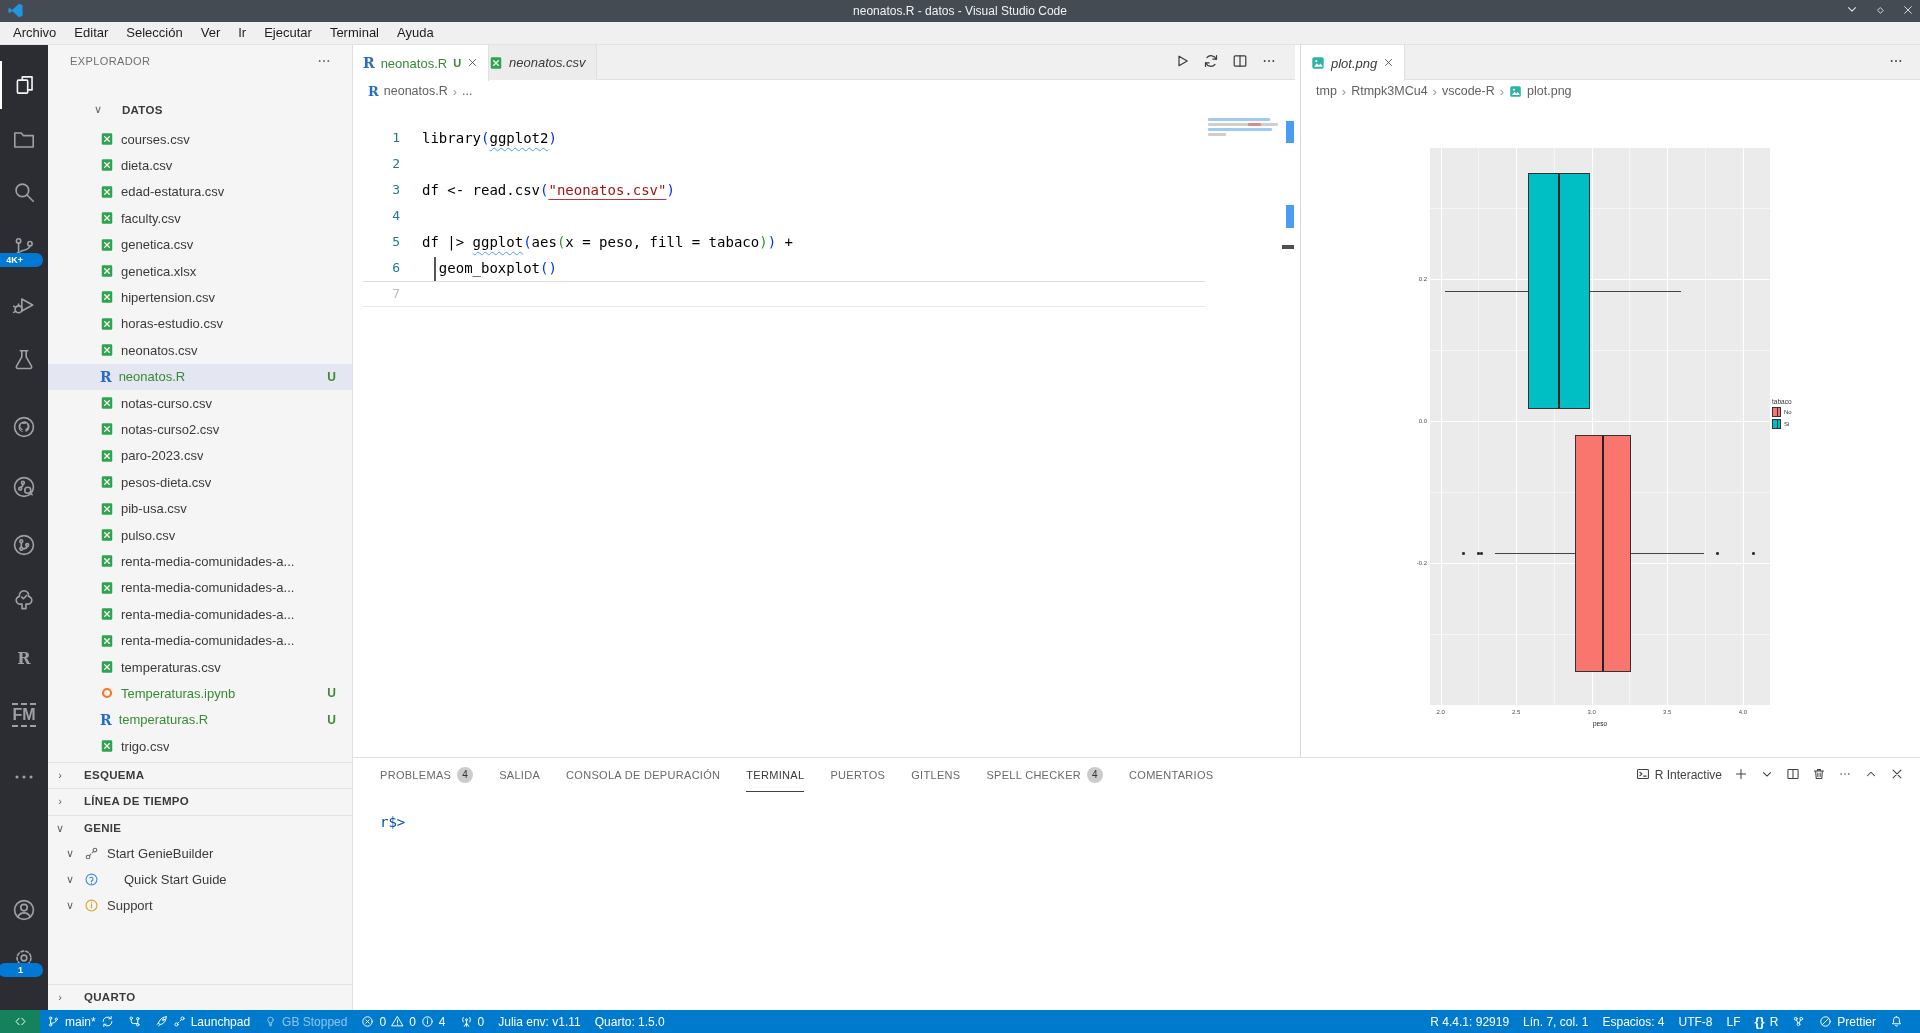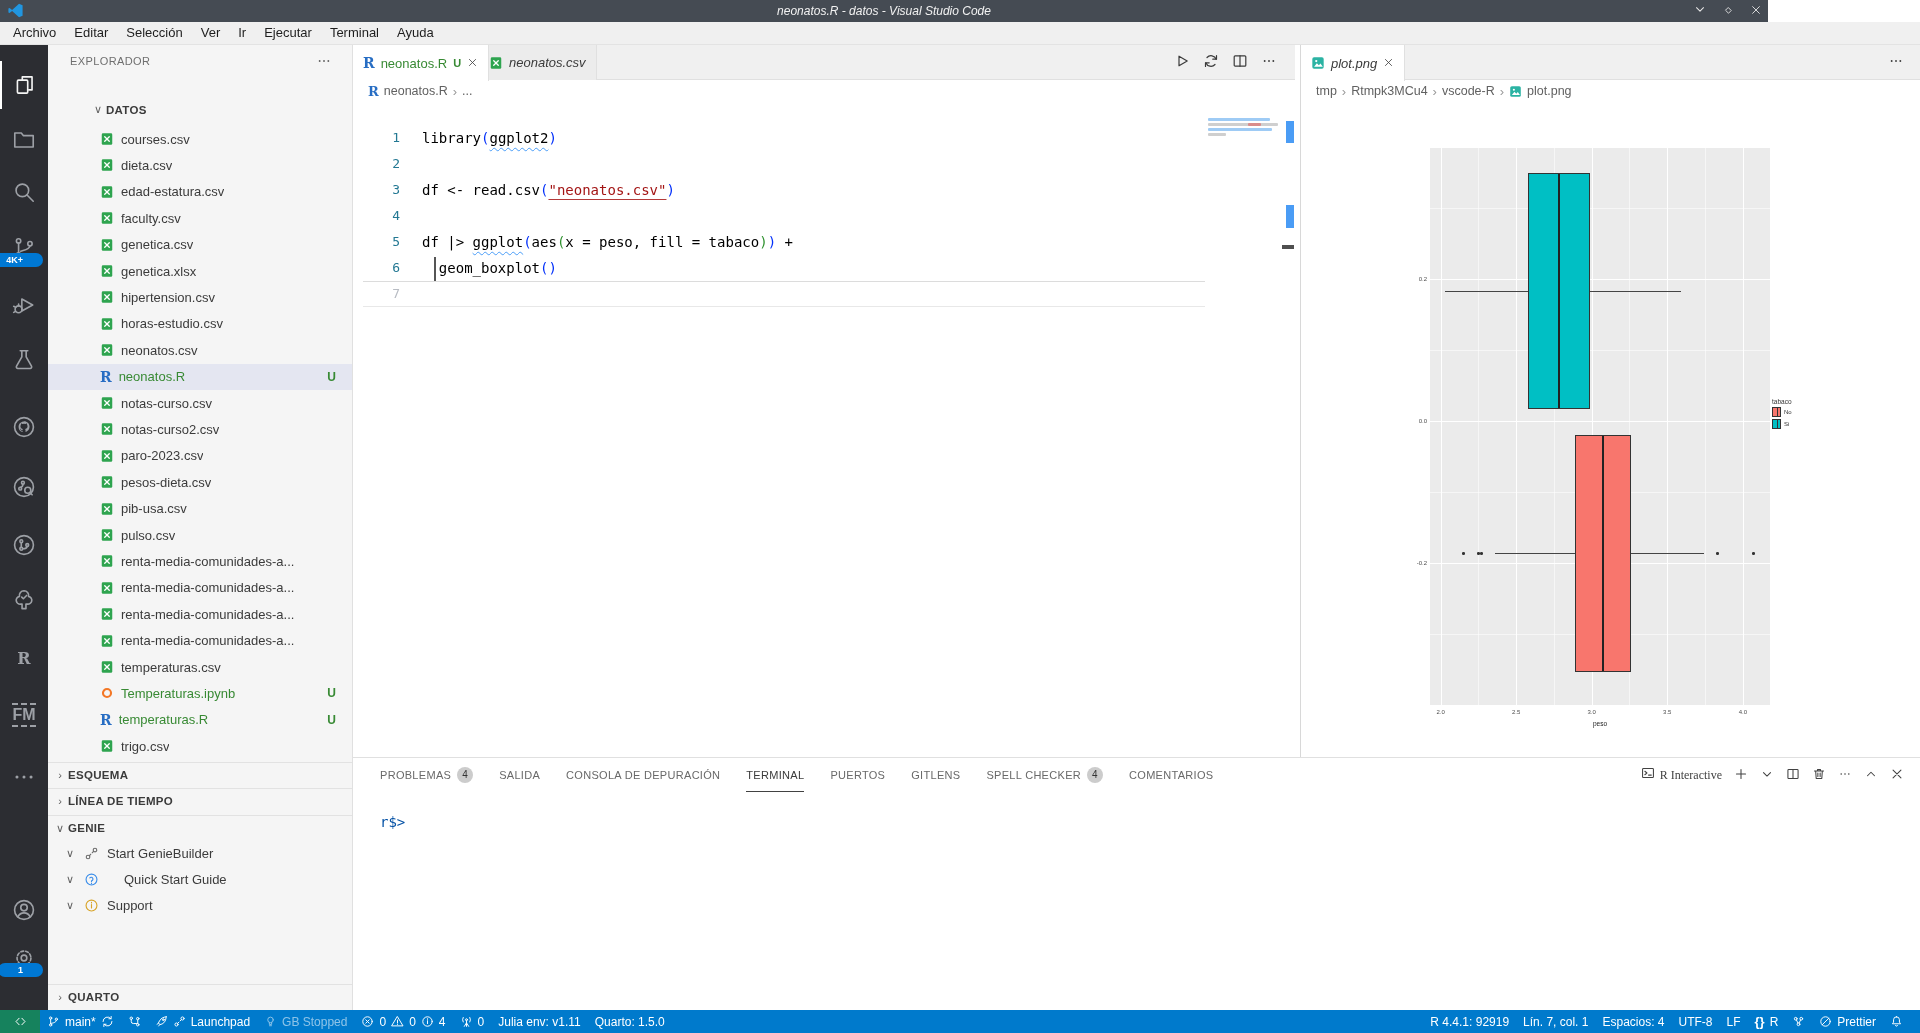--- a/index.html
+++ b/index.html
@@ -4,21 +4,21 @@
 <style>
   html,body{margin:0;padding:0;background:#888;}
   *{box-sizing:border-box;}
   .app{position:relative;width:1920px;height:1033px;background:#fff;overflow:hidden;
        font-family:"Liberation Sans",sans-serif;color:#3b3b3b;-webkit-font-smoothing:antialiased;}
   .abs{position:absolute;}
   svg{display:block;}
   .txtico{font-weight:bold;}
 
   
-  .titlebar{position:absolute;left:0;top:0;width:1768px;height:22px;background:#454b53;display:flex;align-items:center;font-style:italic;}
+  .titlebar{position:absolute;left:0;top:0;width:1920px;height:22px;background:#454b53;display:flex;align-items:center;}
   .titlebar .title{position:absolute;left:0;right:0;text-align:center;color:#f2f2f2;font-size:12px;}
   .win-controls{position:absolute;right:6px;top:0;height:22px;display:flex;gap:16px;align-items:center;color:#e8e8e8;}
 
   
   .menubar{position:absolute;left:0;top:22px;width:1920px;height:23px;background:#f0f0f0;display:flex;align-items:center;padding-left:4px;border-bottom:1px solid #e3e3e3;}
   .menu-item{padding:0 9px;font-size:13px;color:#1e1e1e;line-height:22px;cursor:default;}
 
   
   .activitybar{position:absolute;left:0;top:45px;width:48px;height:965px;background:#2c2d32;}
   .act-item{position:absolute;left:0;width:48px;height:48px;display:flex;align-items:center;justify-content:center;color:#9da0a6;}
@@ -26,21 +26,21 @@
   .act-badge{position:absolute;right:5px;bottom:5px;background:#0078d4;color:#fff;font-size:9px;line-height:14px;padding:0 20px;border-radius:8px;font-weight:bold;}
   .fm-txt{font-size:10px;font-weight:bold;border-top:2px dashed currentColor;border-bottom:2px dashed currentColor;padding:1px 0;}
   .r-txt{font-size:16px;font-weight:bold;font-family:"DejaVu Serif",serif;}
 
   
   .sidebar{position:absolute;left:48px;top:45px;width:305px;height:965px;background:#f5f5f5;border-right:1px solid #e0e0e0;font-size:13px;}
   .sb-header{position:absolute;left:22px;top:10px;font-size:11px;color:#6f6f6f;letter-spacing:.4px;}
   .sb-header-dots{position:absolute;right:20px;top:8px;color:#616161;}
   .tree-row{position:absolute;left:0;width:100%;height:25px;display:flex;align-items:center;}
   .tree-row .chev{width:16px;text-align:center;color:#616161;font-size:11px;flex:none;}
-  .sec-label{font-weight:bold;font-size:11.5px;color:#3b3b3b;letter-spacing:.3px;}
+  .sec-label{font-weight:bold;font-size:11.5px;color:#3b3b3b;letter-spacing:.3px;margin-left:16px;}
   .file-row{position:absolute;left:0;width:100%;height:26px;display:flex;align-items:center;padding-left:52px;gap:7px;}
   .file-row.selected{background:#e4e6f1;}
   .file-row .flabel{white-space:nowrap;overflow:hidden;}
   .file-row .ubadge{position:absolute;right:16px;font-size:12px;font-weight:bold;}
   .green{color:#388a34;}
   .sec-row{border-top:1px solid #e2e2e2;}
   .genie-row{padding-left:14px;gap:4px;}
   .genie-ico{width:18px;display:flex;justify-content:center;}
 
   
@@ -79,21 +79,21 @@
   .whisk{position:absolute;height:1px;background:#444;}
   .outlier{position:absolute;width:2.5px;height:2.5px;border-radius:50%;background:#333;}
 
   
   .panel{position:absolute;left:353px;top:757px;width:1567px;height:253px;background:#fff;border-top:1px solid #e0e0e0;}
   .panel-tabs{position:absolute;left:27px;top:0;height:34px;display:flex;gap:26px;align-items:center;}
   .ptab{font-size:11px;color:#696969;letter-spacing:.3px;display:flex;gap:6px;align-items:center;height:34px;line-height:34px;}
   .ptab.active{color:#3b3b3b;border-bottom:1px solid #424242;}
   .pbadge{background:#ccc;color:#333;font-size:10px;line-height:16px;min-width:16px;text-align:center;border-radius:9px;padding:0 2px;}
   .panel-controls{position:absolute;right:16px;top:0;height:34px;display:flex;gap:12px;align-items:center;color:#424242;font-size:12px;}
-  .shell-label{display:flex;gap:5px;align-items:center;font-family:Liberation Serif, serif;}
+  .shell-label{display:flex;gap:5px;align-items:center;}
   .term-prompt{position:absolute;left:27px;top:56px;font-family:"DejaVu Sans Mono",monospace;font-size:14px;color:#0451a5;}
 
   
   .statusbar{position:absolute;left:0;top:1010px;width:1920px;height:23px;background:#007acc;color:#fff;font-size:12px;display:flex;}
   .sb-left{display:flex;align-items:center;}
   .sb-right{margin-left:auto;display:flex;align-items:center;padding-right:10px;}
   .sb-item{display:inline-flex;align-items:center;gap:5px;padding:0 7px;height:23px;white-space:nowrap;}
   .sb-item.dim{opacity:.55;}
   .sb-remote{width:40px;justify-content:center;background:#16825d;padding:0;}
   .legend{position:absolute;font-size:6px;color:#333;}

